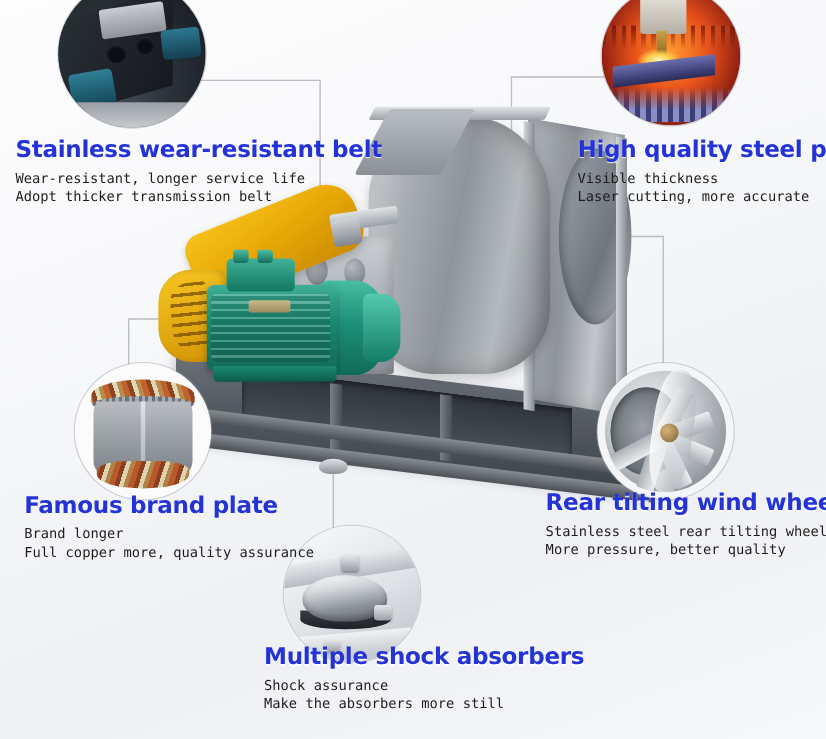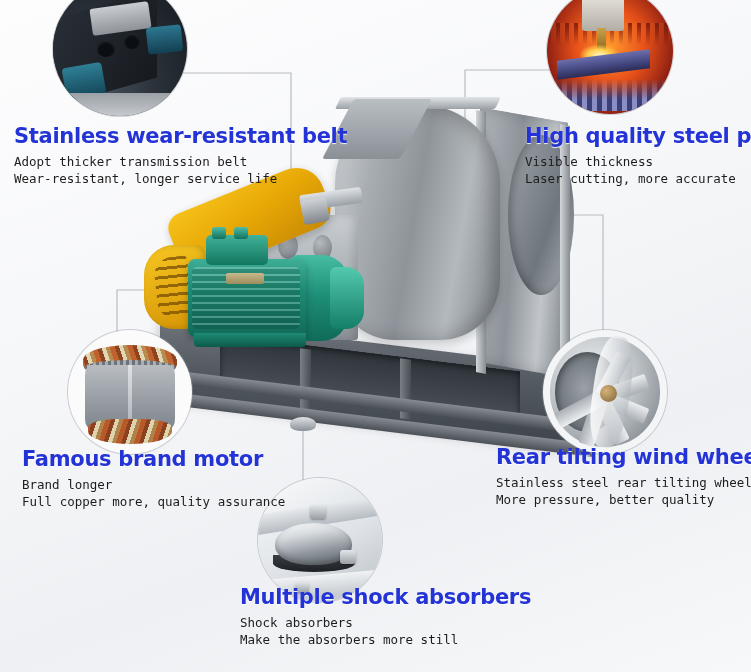--- a/index.html
+++ b/index.html
@@ -503,50 +503,50 @@
     <div class="rubber"></div>
     <div class="dome"></div>
     <div class="bolt2"></div>
     <div class="plate2"></div>
     <div class="bolt3"></div>
   </div>
 
   <div class="callout c-belt">
     <div class="title">Stainless wear-resistant belt</div>
     <div class="desc">
+      <span>Wear-resistant, longer service life</span>
       <span>Adopt thicker transmission belt</span>
-      <span>Wear-resistant, longer service life</span>
     </div>
   </div>
 
   <div class="callout c-steel">
     <div class="title">High quality steel plate</div>
     <div class="desc">
       <span>Visible thickness</span>
       <span>Laser cutting, more accurate</span>
     </div>
   </div>
 
   <div class="callout c-motor">
-    <div class="title">Famous brand motor</div>
+    <div class="title">Famous brand plate</div>
     <div class="desc">
       <span>Brand longer</span>
       <span>Full copper more, quality assurance</span>
     </div>
   </div>
 
   <div class="callout c-wheel">
     <div class="title">Rear tilting wind wheel</div>
     <div class="desc">
       <span>Stainless steel rear tilting wheel</span>
       <span>More pressure, better quality</span>
     </div>
   </div>
 
   <div class="callout c-shock">
     <div class="title">Multiple shock absorbers</div>
     <div class="desc">
-      <span>Shock absorbers</span>
+      <span>Shock assurance</span>
       <span>Make the absorbers more still</span>
     </div>
   </div>
 
 </div>
 
 </body></html>

